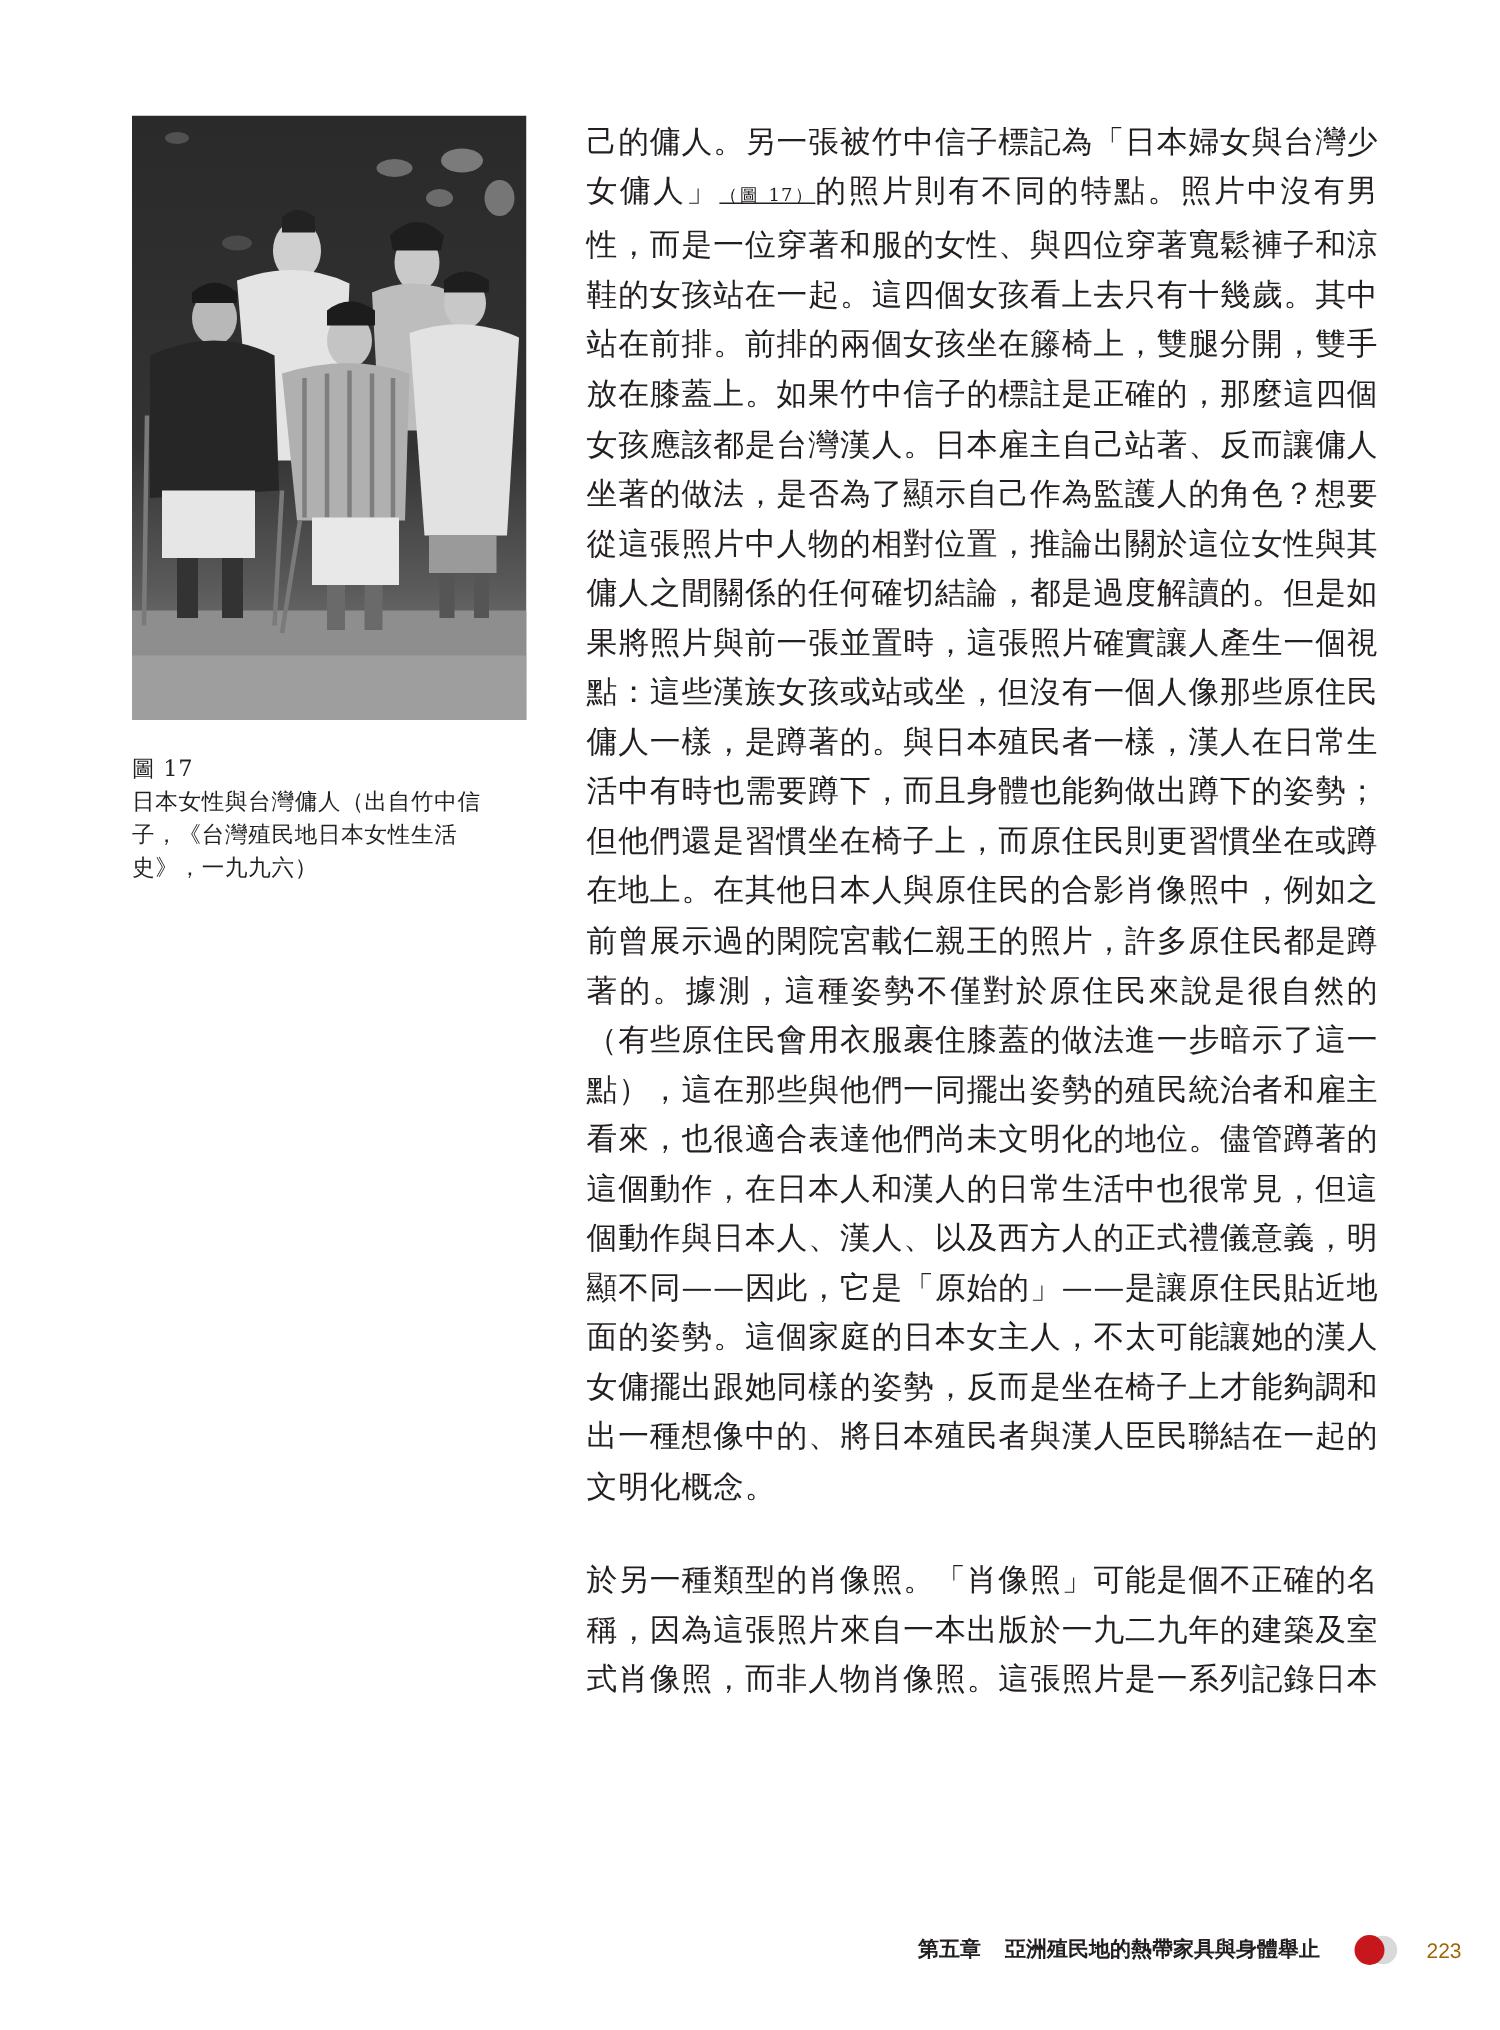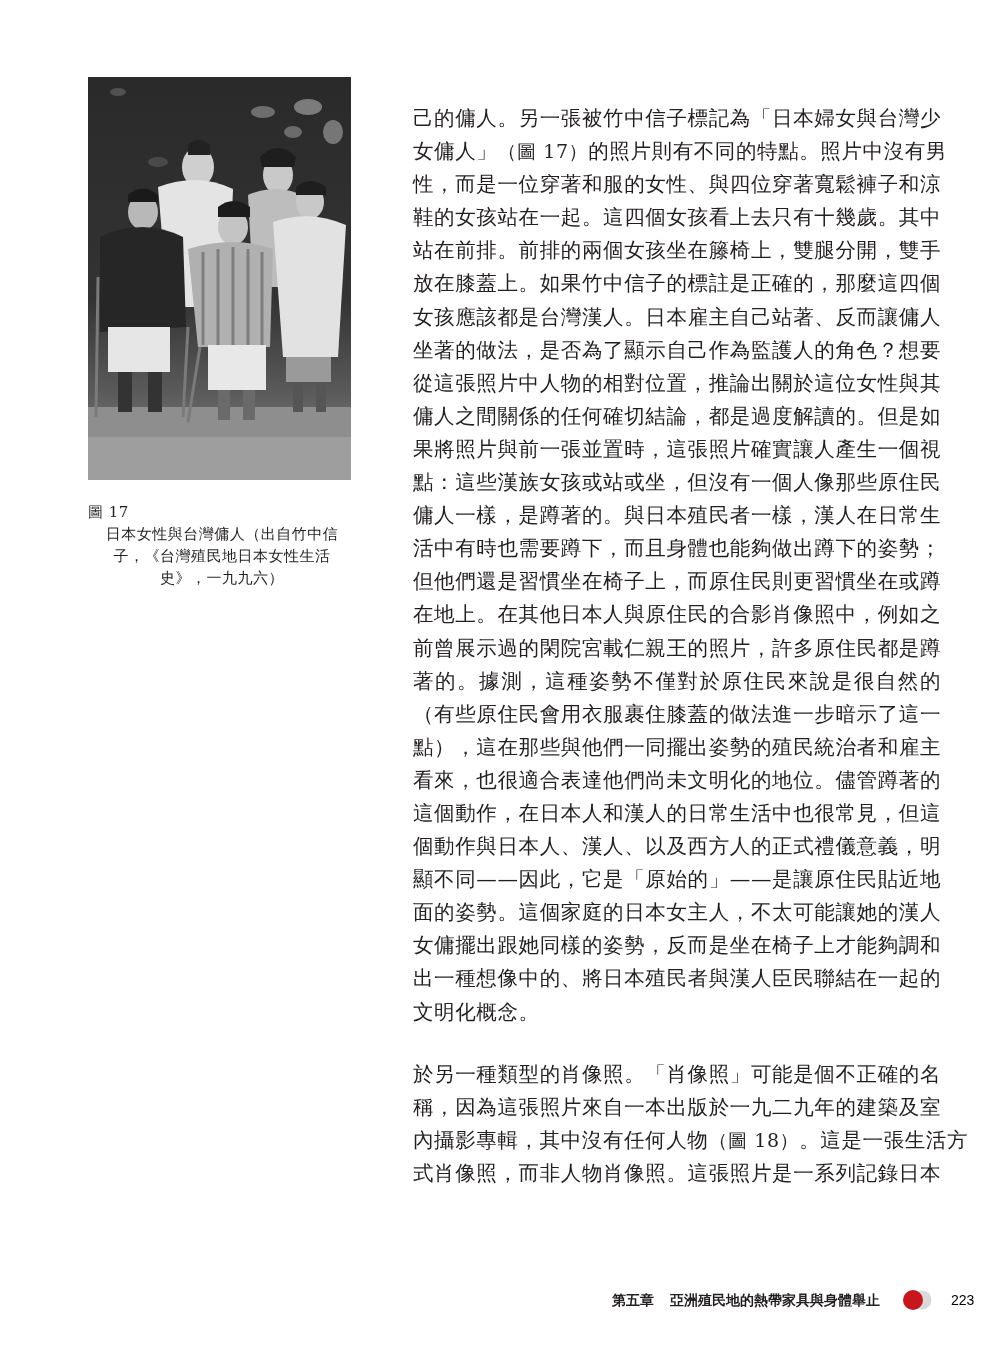--- a/index.html
+++ b/index.html
@@ -35,54 +35,53 @@
       font-size: 15px;
       line-height: 22px;
       color: #231f20;
       letter-spacing: 0.5px;
     }
     .caption .fig-label {
       display: block;
     }
     .caption .fig-text {
       display: block;
-      text-align: center;
     }
     .body-text {
       position: absolute;
-      left: 413px;
+      left: 391px;
       top: 78px;
       width: 528px;
       font-size: 20.5px;
       line-height: 33.1px;
       color: #231f20;
       text-align: justify;
       letter-spacing: 0.6px;
-      margin-top: 24px;
     }
     .body-text p {
       margin: 0;
     }
     .body-text p.para-2 {
       margin-top: 29px;
     }
     .line {
       display: block;
       white-space: nowrap;
       text-align-last: justify;
       text-align: justify;
     }
     .line.last {
       text-align-last: left;
     }
     .indent {
       padding-left: 52px;
     }
     .ref {
-      font-size: 19px;
+      font-size: 12px;
+      text-decoration: underline;
     }
     .footer {
       position: absolute;
       top: 1287px;
       left: 0;
       width: 1000px;
       height: 26px;
     }
     .footer-chapter {
       position: absolute;
@@ -106,21 +105,21 @@
       width: 32px;
       height: 20px;
     }
     .footer-page {
       position: absolute;
       left: 951px;
       top: 0;
       font-family: "Liberation Sans", "DejaVu Sans", sans-serif;
       font-size: 14px;
       line-height: 26px;
-      color: #000000;
+      color: #a16207;
     }
   </style>
 </head>
 <body>
 
 <div class="figure">
   <svg class="photo" viewBox="0 0 263 403" preserveAspectRatio="none" xmlns="http://www.w3.org/2000/svg">
     <defs>
       <linearGradient id="bgGrad" x1="0" y1="0" x2="0" y2="1">
         <stop offset="0" stop-color="#2a2a2a"></stop>
@@ -219,21 +218,20 @@
     <span class="line">個動作與日本人、漢人、以及西方人的正式禮儀意義，明</span>
     <span class="line">顯不同——因此，它是「原始的」——是讓原住民貼近地</span>
     <span class="line">面的姿勢。這個家庭的日本女主人，不太可能讓她的漢人</span>
     <span class="line">女傭擺出跟她同樣的姿勢，反而是坐在椅子上才能夠調和</span>
     <span class="line">出一種想像中的、將日本殖民者與漢人臣民聯結在一起的</span>
     <span class="line last">文明化概念。</span>
   </p>
   <p class="para-2">
     <span class="line">於另一種類型的肖像照。「肖像照」可能是個不正確的名</span>
     <span class="line">稱，因為這張照片來自一本出版於一九二九年的建築及室</span>
-    <span class="line"><span>內攝影專輯，其中沒有任何人物</span><span class="ref">（圖 18）</span><span>。這是一張生活方</span></span>
     <span class="line">式肖像照，而非人物肖像照。這張照片是一系列記錄日本</span>
   </p>
 </div>
 
 <div class="footer">
   <div class="footer-chapter">
     <span class="chap-num">第五章</span><span>亞洲殖民地的熱帶家具與身體舉止</span>
   </div>
   <svg class="footer-marker" viewBox="0 0 32 20" xmlns="http://www.w3.org/2000/svg">
     <circle cx="20" cy="10" r="9.5" fill="#d9d9d9"></circle>

